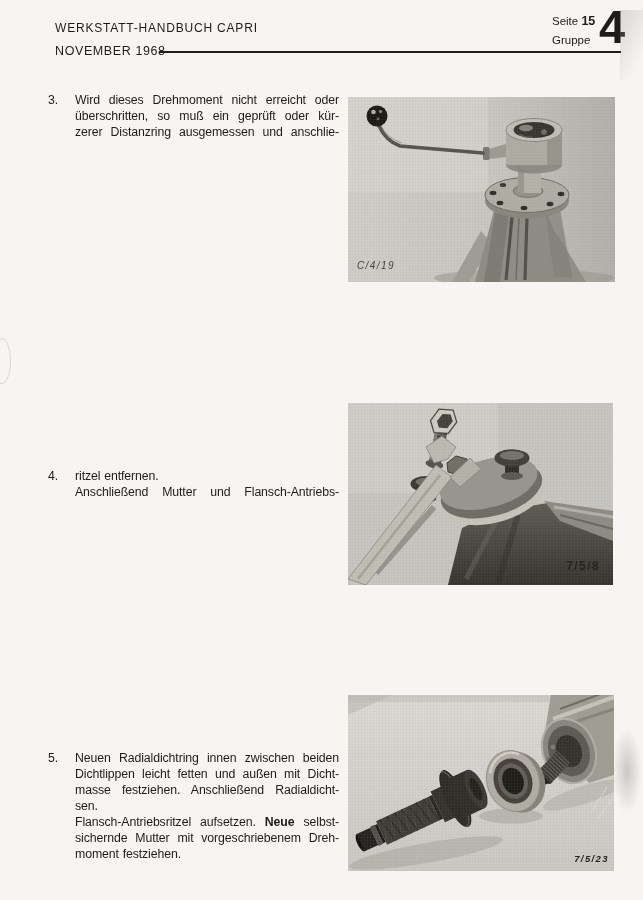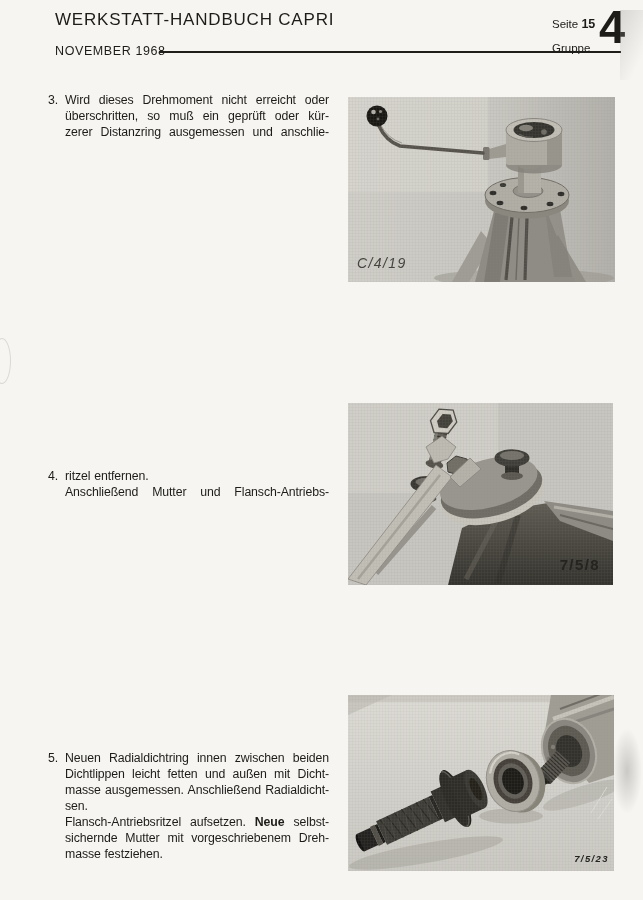--- a/index.html
+++ b/index.html
@@ -1,39 +1,39 @@
 <!DOCTYPE html>
 <html><head>
 <meta charset="utf-8">
 <style>
   html,body{margin:0;padding:0;}
   body{width:643px;height:900px;font-family:"Liberation Sans","DejaVu Sans",sans-serif;}
   .page{position:absolute;left:0;top:0;width:643px;height:900px;background:#f6f5f2;overflow:hidden;color:#1d1c19;}
 
   
-  .h-title{position:absolute;left:55px;top:10px;font-size:17px;letter-spacing:.8px;white-space:nowrap;}
+  .h-title{position:absolute;left:55px;top:21px;font-size:12px;letter-spacing:.8px;white-space:nowrap;}
   .h-date{position:absolute;left:55px;top:44px;font-size:12.5px;letter-spacing:.6px;white-space:nowrap;}
   .h-rule{position:absolute;left:159px;top:51px;width:462px;height:2px;background:#1f1e1b;}
-  .h-right{position:absolute;left:552px;top:12px;font-size:11.5px;line-height:24px;white-space:nowrap;}
+  .h-right{position:absolute;left:552px;top:12px;font-size:11.5px;line-height:19px;white-space:nowrap;}
   .h-right b{font-size:12.5px;}
   .h-group-num{position:absolute;left:599px;top:3px;font-size:47px;line-height:47px;font-weight:bold;letter-spacing:-1px;}
 
   
   .step{position:absolute;width:284px;font-size:12.3px;line-height:16px;letter-spacing:-.1px;}
   .step-num{position:absolute;left:0;top:0;}
-  .step-body{margin-left:17px;width:264px;}
+  .step-body{margin-left:27px;width:264px;}
   .tline{text-align:justify;text-align-last:justify;word-spacing:.5px;}
   .tline.tline-last{text-align-last:left;}
 
   
   .fig{position:absolute;margin:0;background:#c8c6c0;}
   .fig svg{display:block;}
-  .fig-label{position:absolute;font-size:14px;letter-spacing:1.4px;white-space:nowrap;}
+  .fig-label{position:absolute;font-size:10px;letter-spacing:1.4px;white-space:nowrap;}
   .fig-label.lab1{left:9px;bottom:11px;color:#45443f;font-style:italic;}
-  .fig-label.lab2{right:13px;bottom:12px;color:#252420;font-weight:bold;font-size:15px;}
+  .fig-label.lab2{right:13px;bottom:12px;color:#252420;font-weight:bold;font-size:12px;}
   .fig-label.lab3{right:5px;bottom:7px;color:#252420;font-weight:bold;font-size:9.5px;font-style:italic;}
 
   
   .smudge{position:absolute;left:612px;top:728px;width:30px;height:86px;
           background:radial-gradient(closest-side,rgba(150,148,142,.45),rgba(150,148,142,0));}
   .margin-arc{position:absolute;left:-7px;top:338px;width:16px;height:44px;border:1.5px solid #b8b6b0;
               border-radius:50%;opacity:.45;background:transparent;}
   .corner-shade{position:absolute;left:620px;top:10px;width:30px;height:70px;
                 background:linear-gradient(115deg,rgba(160,158,152,.35),rgba(160,158,152,0) 70%);}
 </style>
@@ -68,25 +68,25 @@
         <div class="tline tline-last">ritzel entfernen.</div>
         <div class="tline">Anschließend Mutter und Flansch-Antriebs-</div>
       </div>
   </section>
 
   <section class="step" style="left:48px;top:750px;">
     <span class="step-num">5.</span>
     <div class="step-body">
         <div class="tline">Neuen Radialdichtring innen zwischen beiden</div>
         <div class="tline">Dichtlippen leicht fetten und außen mit Dicht-</div>
-        <div class="tline">masse ausgemessen. Anschließend Radialdicht-</div>
+        <div class="tline">masse festziehen. Anschließend Radialdicht-</div>
         <div class="tline tline-last">sen.</div>
         <div class="tline">Flansch-Antriebsritzel aufsetzen. <b>Neue</b> selbst-</div>
         <div class="tline">sichernde Mutter mit vorgeschriebenem Dreh-</div>
-        <div class="tline tline-last">masse festziehen.</div>
+        <div class="tline tline-last">moment festziehen.</div>
       </div>
   </section>
 
   <figure class="fig" style="left:348px;top:97px;width:267px;height:185px;">
     <svg viewBox="0 0 267 185" width="267" height="185">
       <defs>
         <linearGradient id="f1bg" x1="0" y1="0" x2="1" y2="0">
           <stop offset="0" stop-color="#d0cec8"></stop>
             <stop offset="0.55" stop-color="#c9c7c1"></stop>
             <stop offset="1" stop-color="#b2b0aa"></stop>

